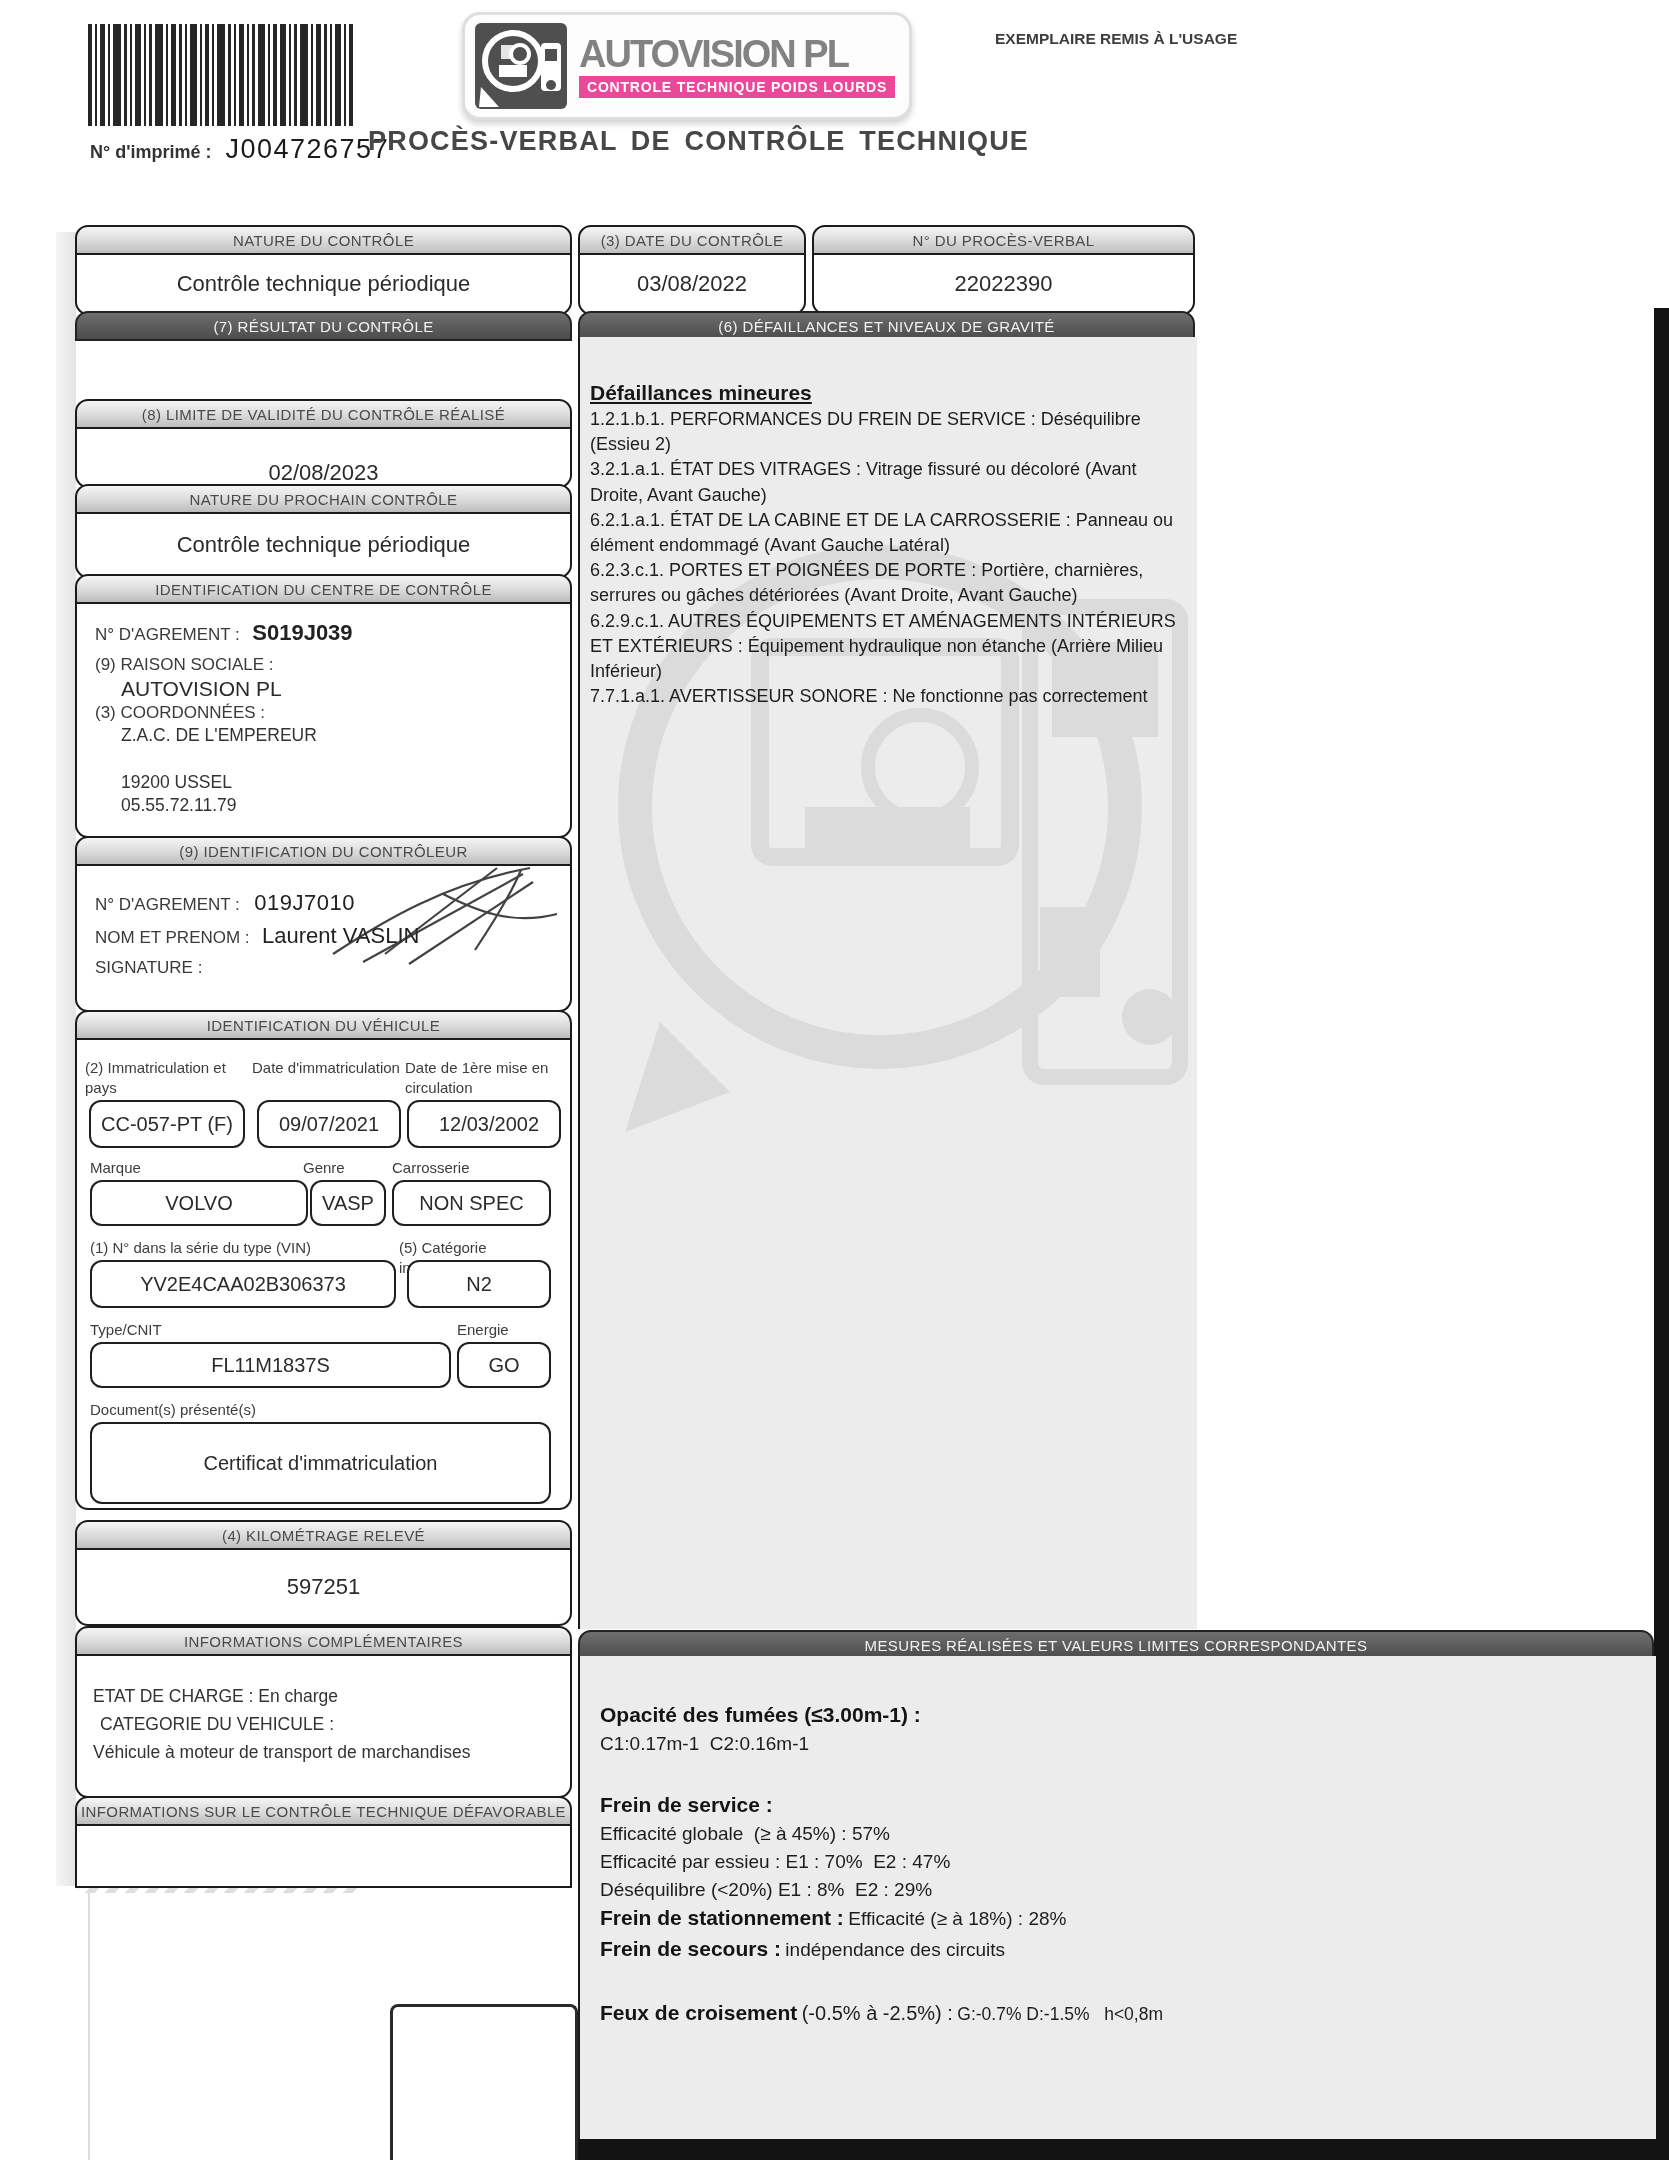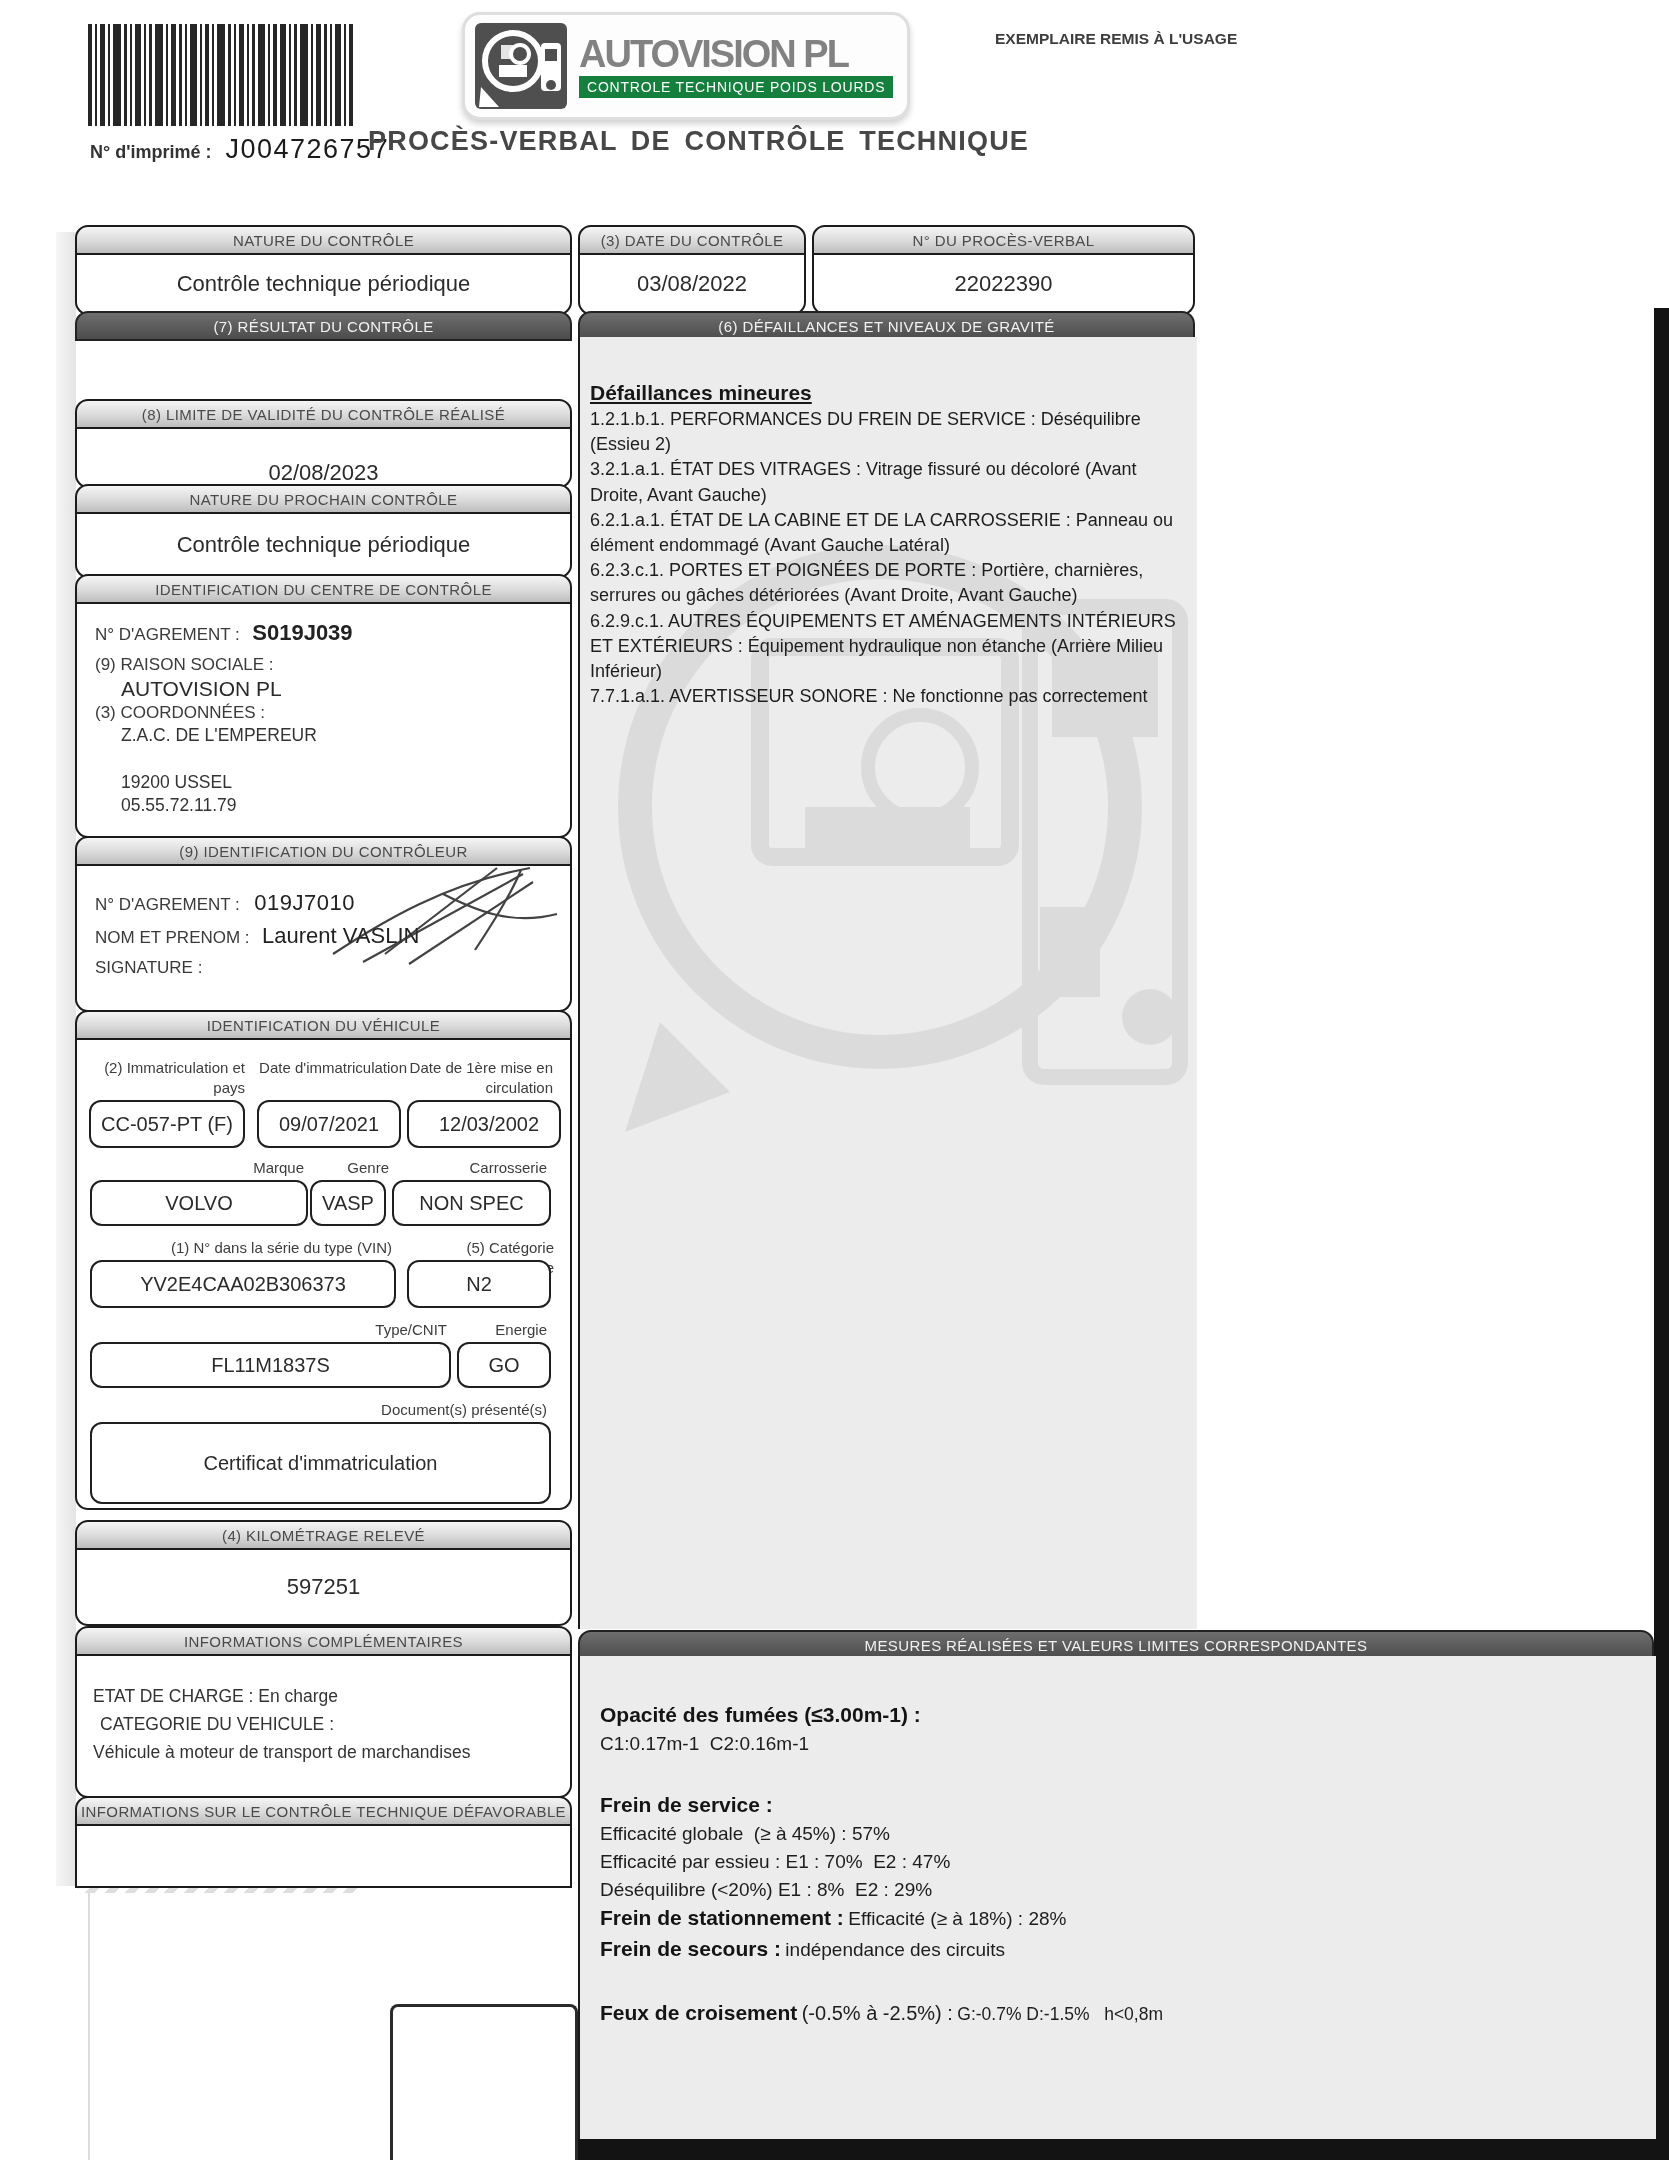--- a/index.html
+++ b/index.html
@@ -22,21 +22,21 @@
   }
   .sec-c{
     position:relative;background:#fff;border:2px solid #1b1b1b;border-top:none;
     border-radius:0 0 13px 13px;
   }
   .val{display:flex;align-items:center;justify-content:center;font-size:22px;color:#2b2b2b;height:100%;}
   
   .lbl{font-size:17px;color:#3a3a3a;}
   .big{font-size:22px;color:#222;}
   
-  .vlabel{position:absolute;font-size:15px;color:#3d3d3d;text-align:right;line-height:1.3;}
+  .vlabel{position:absolute;font-size:15px;color:#3d3d3d;text-align:left;line-height:1.3;}
   .vbox{
     position:absolute;border:2.5px solid #1f1f1f;border-radius:12px;background:#fff;
     display:flex;align-items:center;justify-content:center;font-size:20px;color:#2b2b2b;
   }
   
   .panel{position:absolute;background:#ececec;border-left:2px solid #1b1b1b;}
   .def-title{font-size:21px;font-weight:bold;text-decoration:underline;color:#171717;margin:0 0 2px 0;}
   .def-item{font-size:18px;line-height:1.40;color:#1d1d1d;margin:0;}
   .m-title{font-size:21px;font-weight:bold;color:#141414;line-height:1.45;}
   .m-line{font-size:19px;color:#1d1d1d;line-height:1.45;}
@@ -45,21 +45,21 @@
   #print-no{font-size:18px;font-weight:bold;color:#333;}
   #print-no .num{font-size:27px;font-weight:normal;letter-spacing:1.5px;color:#1c1c1c;margin-left:14px;}
   #doc-title{font-size:27px;font-weight:bold;color:#474747;letter-spacing:1.2px;word-spacing:5px;}
   #copy-note{font-size:15.5px;font-weight:bold;color:#3d3d3d;}
   #logo{
     display:flex;align-items:center;gap:10px;background:#fdfdfd;border:3px solid #dedede;
     border-radius:18px;padding:6px 14px 6px 8px;box-shadow:0 4px 6px rgba(0,0,0,.18);
   }
   #logo-text-wrap{display:flex;flex-direction:column;}
   #logo-name{font-size:38px;font-weight:bold;color:#828282;letter-spacing:-2px;line-height:1;}
-  #logo-tagline{background:#15803d;color:#fff;font-size:14px;font-weight:normal;letter-spacing:.8px;padding:3px 8px;margin-top:3px;}
+  #logo-tagline{background:#ec4899;color:#fff;font-size:14px;font-weight:bold;letter-spacing:.8px;padding:3px 8px;margin-top:3px;}
   .artifact{position:absolute;background:#131313;}
 </style>
 </head>
 <body>
 
 <div id="page">
 
   <div class="abs" style="left:56px;top:232px;width:20px;height:1654px;background:linear-gradient(90deg,#f6f6f6,#e4e4e4);"></div>
   <div class="artifact" style="left:1654px;top:308px;width:15px;height:1852px;"></div>
   <div class="artifact" style="left:578px;top:2139px;width:1091px;height:21px;"></div>

